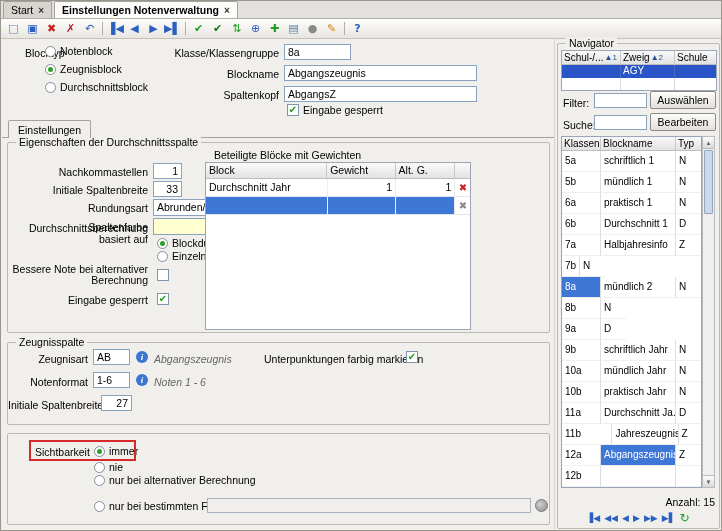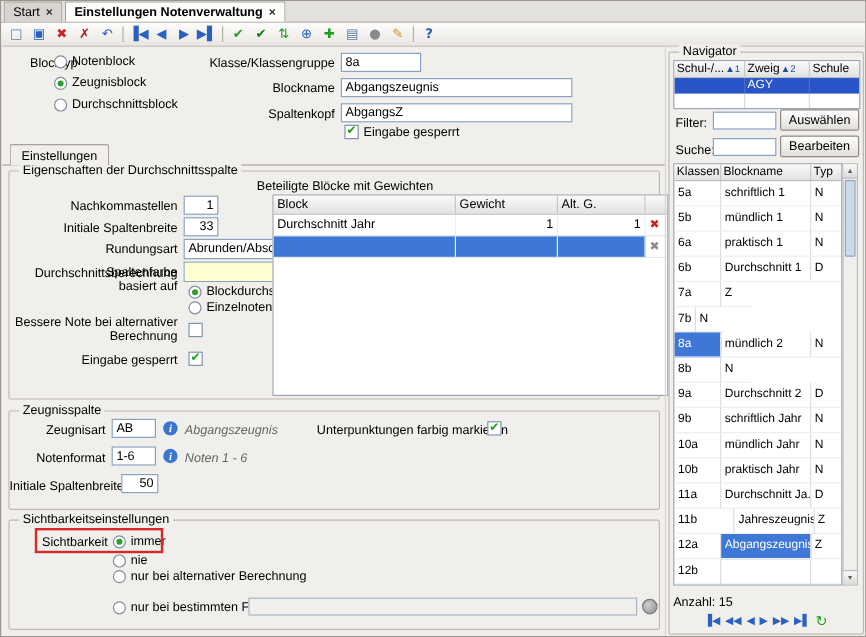--- a/index.html
+++ b/index.html
@@ -208,21 +208,21 @@
     </div>
 
     <span class="lbl r" style="left:0;top:151px;width:140px">Eingabe gesperrt</span>
     <div class="check" style="left:149px;top:150px">
       <span class="box">
           <span class="tick">✔</span>
         </span>
     </div>
 
     <span class="lbl" style="left:206px;top:6px">Beteiligte Blöcke mit Gewichten</span>
-    <div class="wtable" style="left:219px;top:19px;width:330px;height:168px">
+    <div class="wtable" style="left:197px;top:19px;width:266px;height:168px">
       <div class="wt-header">
         <div class="wt-hcell" style="width:152px">Block</div>
         <div class="wt-hcell" style="width:85px">Gewicht</div>
         <div class="wt-hcell" style="width:73px">Alt. G.</div>
         <div class="wt-hcell" style="width:18px;border-right:none"></div>
       </div>
       <div class="wt-row">
         <div class="wt-cell" style="width:152px">Durchschnitt Jahr</div>
         <div class="wt-cell num" style="width:85px">1</div>
         <div class="wt-cell num" style="width:73px">1</div>
@@ -255,25 +255,24 @@
           <span class="tick">✔</span>
         </span>
     </div>
 
     <span class="lbl r" style="left:0;top:33px;width:80px">Notenformat</span>
     <div class="field" style="left:85px;top:29px;width:37px">1-6</div>
     <span class="info-icon" style="left:128px;top:31px">i</span>
     <span class="hint" style="left:146px;top:33px">Noten 1 - 6</span>
 
     <span class="lbl r" style="left:0;top:56px;width:88px">Initiale Spaltenbreite</span>
-    <div class="field num" style="left:93px;top:52px;width:31px">50</div>
+    <div class="field num" style="left:93px;top:52px;width:31px">27</div>
   </div>
 
   <div class="groupbox" style="left:6px;top:432px;width:543px;height:92px">
-    <span class="gb-title">Sichtbarkeitseinstellungen</span>
 
     <div class="annotation" style="left:21px;top:6px;width:107px;height:21px"></div>
     <span class="lbl" style="left:27px;top:12px">Sichtbarkeit</span>
 
     <div class="radio checked" style="left:86px;top:11px">
       <span class="dot"></span>
       <span>immer</span>
     </div>
     <div class="radio" style="left:86px;top:27px">
       <span class="dot"></span>
@@ -358,38 +357,38 @@
           <div class="nt-cell" style="width:75px">praktisch 1</div>
           <div class="nt-cell" style="width:25px;border-right:none">N</div>
         </div>
       <div class="nt-row">
           <div class="nt-cell" style="width:39px">6b</div>
           <div class="nt-cell" style="width:75px">Durchschnitt 1</div>
           <div class="nt-cell" style="width:25px;border-right:none">D</div>
         </div>
       <div class="nt-row">
           <div class="nt-cell" style="width:39px">7a</div>
+          <div class="nt-cell" style="width:75px">Halbjahresinfo</div>
           <div class="nt-cell" style="width:25px;border-right:none">Z</div>
         </div>
       <div class="nt-row">
           <div class="nt-cell" style="width:18px">7b</div>
           <div class="nt-cell" style="width:25px;border-right:none">N</div>
         </div>
       <div class="nt-row">
           <div class="nt-cell sel" style="width:39px">8a</div>
           <div class="nt-cell" style="width:75px">mündlich 2</div>
           <div class="nt-cell" style="width:25px;border-right:none">N</div>
         </div>
       <div class="nt-row">
           <div class="nt-cell" style="width:39px">8b</div>
           <div class="nt-cell" style="width:25px;border-right:none">N</div>
         </div>
       <div class="nt-row">
           <div class="nt-cell" style="width:39px">9a</div>
-          <div class="nt-cell" style="width:75px">Durchschnitt 2</div>
           <div class="nt-cell" style="width:25px;border-right:none">D</div>
         </div>
       <div class="nt-row">
           <div class="nt-cell" style="width:39px">9b</div>
           <div class="nt-cell" style="width:75px">schriftlich Jahr</div>
           <div class="nt-cell" style="width:25px;border-right:none">N</div>
         </div>
       <div class="nt-row">
           <div class="nt-cell" style="width:39px">10a</div>
           <div class="nt-cell" style="width:75px">mündlich Jahr</div>
@@ -421,21 +420,21 @@
           <div class="nt-cell" style="width:25px;border-right:none"></div>
         </div>
     </div>
 
     <div class="vscroll" style="left:144px;top:92px;width:13px;height:352px">
       <div class="vs-btn">▲</div>
       <div class="vs-thumb"></div>
       <div class="vs-btn bottom">▼</div>
     </div>
 
-    <span class="lbl" style="left:3px;top:452px;width:154px;text-align:left">Anzahl: 15</span>
+    <span class="lbl" style="left:3px;top:452px;width:154px;text-align:right">Anzahl: 15</span>
 
     <div class="pager" style="left:3px;top:467px;width:154px">
       <span class="pbtn">▐◀</span>
       <span class="pbtn">◀◀</span>
       <span class="pbtn">◀</span>
       <span class="pbtn">▶</span>
       <span class="pbtn">▶▶</span>
       <span class="pbtn">▶▌</span>
       <span class="pbtn refresh">↻</span>
     </div>

